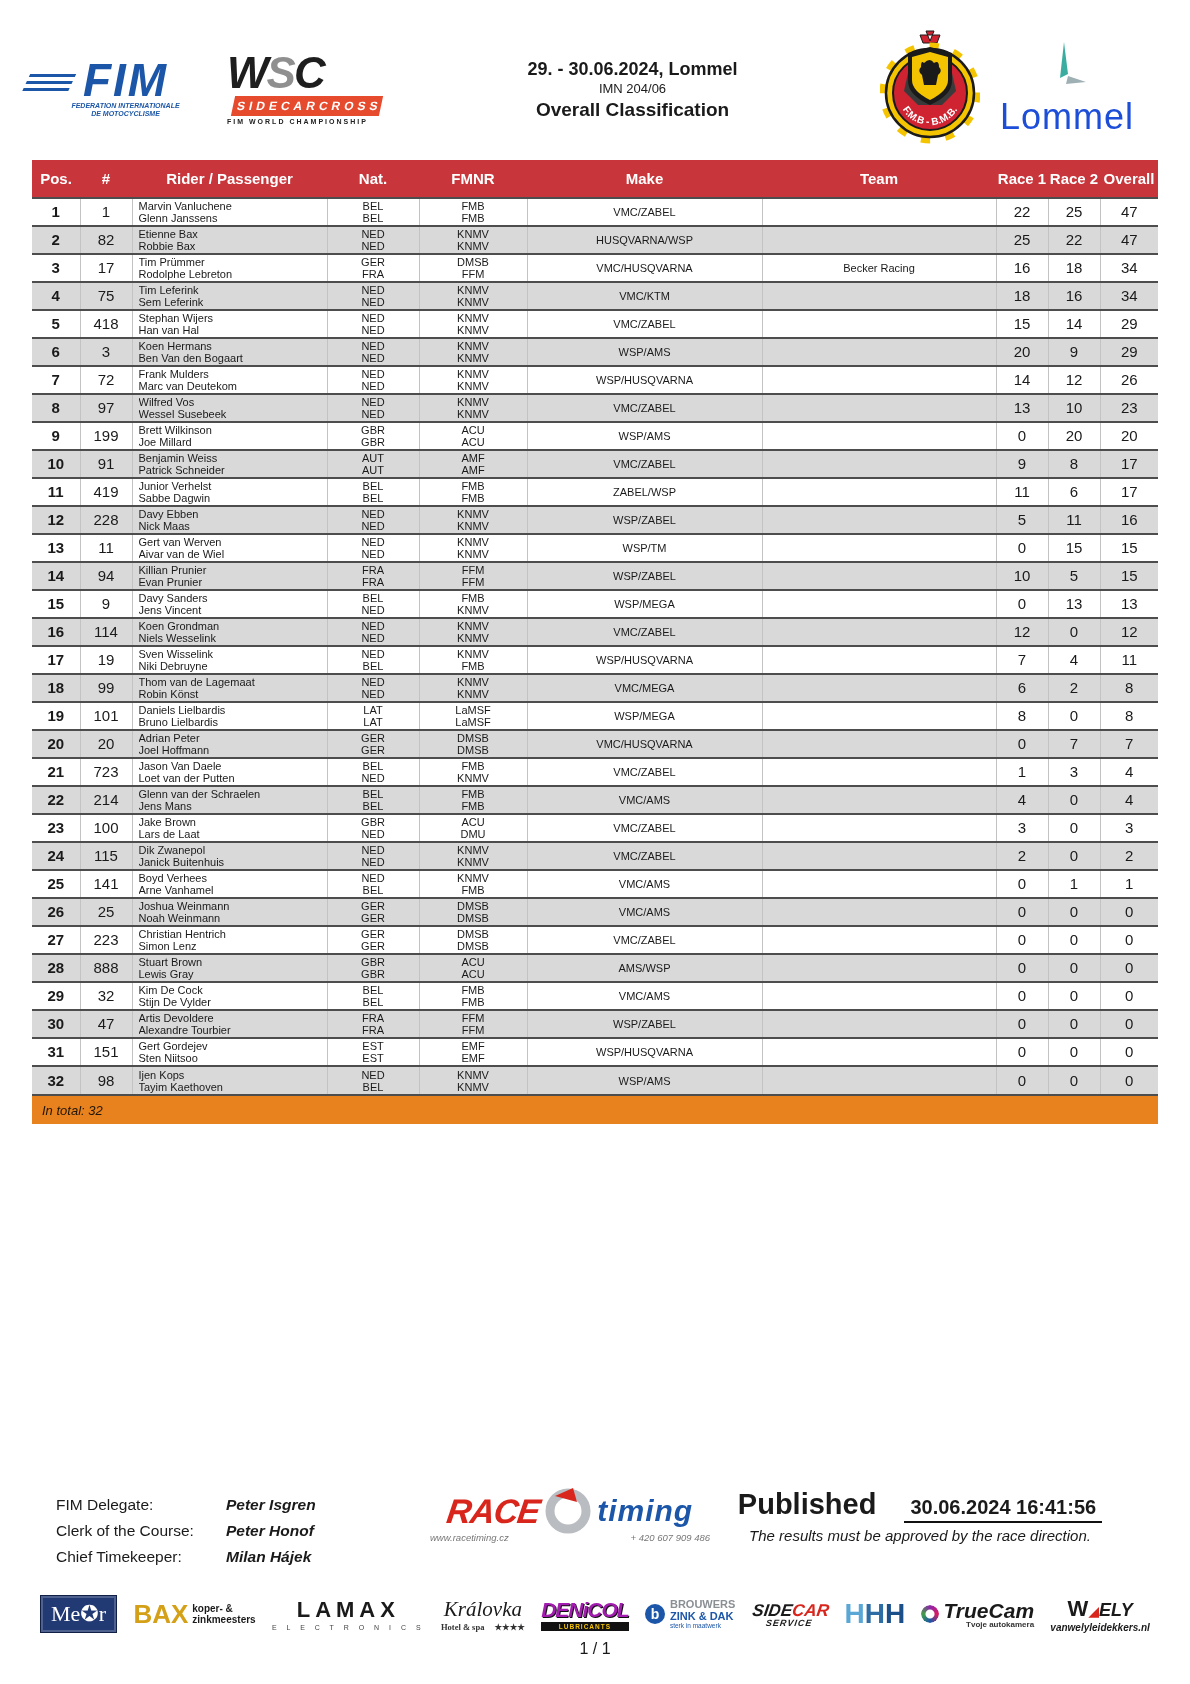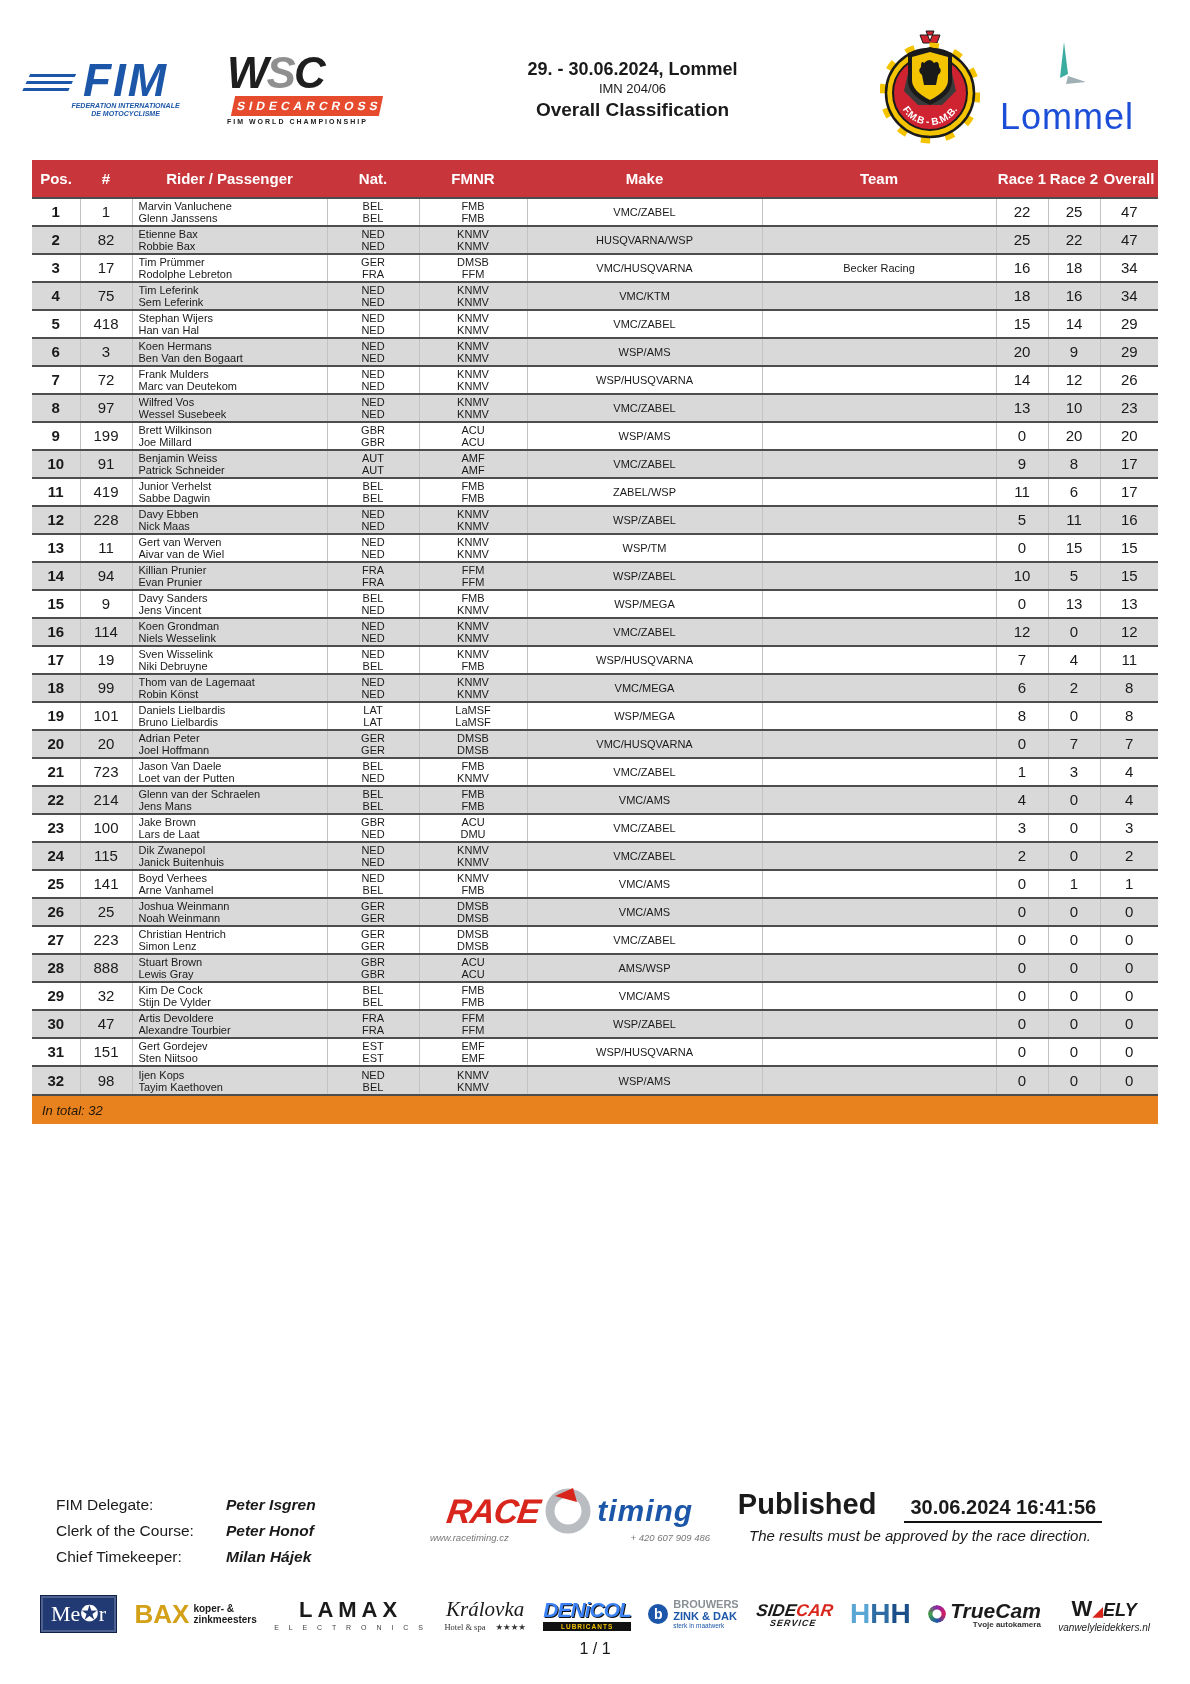--- a/index.html
+++ b/index.html
@@ -69,22 +69,22 @@
   .sp { text-align:center; }
   .sp-meor { background:#223a73; color:#fff; font-family:"Liberation Serif", serif; font-size:22px;
     padding:5px 10px; border:1px solid #101f45; box-shadow:inset 0 0 0 2px #fff3; }
   .sp-bax { display:flex; align-items:center; gap:4px; }
   .sp-bax .bax { color:#d4a017; font-size:26px; font-weight:900; }
   .sp-bax .bax-sub { text-align:left; font-size:10px; font-weight:700; line-height:11px; }
   .sp-lamax .lamax { font-size:22px; font-weight:700; letter-spacing:5px; }
   .sp-lamax .lamax-sub { font-size:7px; letter-spacing:4px; color:#444; margin-top:1px; }
   .sp-kral { font-family:"Liberation Serif", serif; }
   .sp-kral .kral { font-size:21px; font-style:italic; }
-  .sp-kral .kral-sub { font-size:8.5px; display:flex; gap:10px; justify-content:center; color:#333; }
-  .sp-deni .deni { color:#3b82f6; font-size:21px; font-weight:900; font-style:italic; letter-spacing:-1px;
+  .sp-kral .kral-sub { font-size:8.5px; display:flex; gap:10px; justify-content:center; color:#333;font-weight:bold; }
+  .sp-deni .deni { color:#a21caf; font-size:21px; font-weight:900; font-style:italic; letter-spacing:-1px;
     text-shadow:1px 1px 0 #111; }
   .sp-deni .deni-sub { background:#111; color:#f5c400; font-size:6.5px; font-weight:700; letter-spacing:1px; padding:1px 3px; }
   .sp-brw { display:flex; align-items:center; gap:5px; text-align:left; }
   .sp-brw .b-ic { width:20px; height:20px; border-radius:50%; background:#1c56a8; color:#fff; font-weight:700;
     font-size:14px; display:flex; align-items:center; justify-content:center; }
   .sp-brw .l1 { color:#8a8f94; font-weight:700; font-size:11px; line-height:12px; }
   .sp-brw .l2 { color:#1c56a8; font-weight:700; font-size:11px; line-height:12px; }
   .sp-brw .l3 { color:#1c56a8; font-size:6.5px; line-height:8px; }
   .sp-side { font-style:italic; transform:skewX(-8deg); }
   .sp-side .s1 { font-size:17px; font-weight:900; }
@@ -94,21 +94,21 @@
   .sp-hhh .h1 { color:#5aa7d6; } .sp-hhh .h2 { color:#2e6da4; } .sp-hhh .h3 { color:#1a4f8a; }
   .sp-tc { display:flex; align-items:center; gap:4px; }
   .sp-tc .tc-ic { width:18px; height:18px; border-radius:50%;
     background:conic-gradient(#8e24aa,#d81b60,#1c56a8,#43a047,#8e24aa);
     -webkit-mask:radial-gradient(circle 5px, transparent 4px, #000 5px); mask:radial-gradient(circle 5px, transparent 4px, #000 5px); }
   .sp-tc .tc-t { font-size:21px; font-weight:900; font-style:italic; }
   .sp-tc .tc-sub { font-size:8px; font-weight:700; color:#333; text-align:right; margin-top:-3px; }
   .sp-wely .w1 { font-size:22px; font-weight:900; }
   .sp-wely .w2 { color:#d8261c; font-size:14px; }
   .sp-wely .w3 { font-size:18px; font-weight:900; font-style:italic; }
-  .sp-wely .w-sub { font-size:10px; font-weight:400; font-style:italic; }
+  .sp-wely .w-sub { font-size:10px; font-weight:700; font-style:italic; }
   .pagenum { position:absolute; top:1640px; left:0; width:100%; text-align:center; font-size:16px; }
 </style>
 </head>
 <body>
 
 <div class="hdr">
   <div class="fim">
     <div class="fim-word"><span class="wing"></span><span>FIM</span></div>
     <div class="fim-sub"><span>FEDERATION INTERNATIONALE</span><br><span>DE MOTOCYCLISME</span></div>
   </div>

